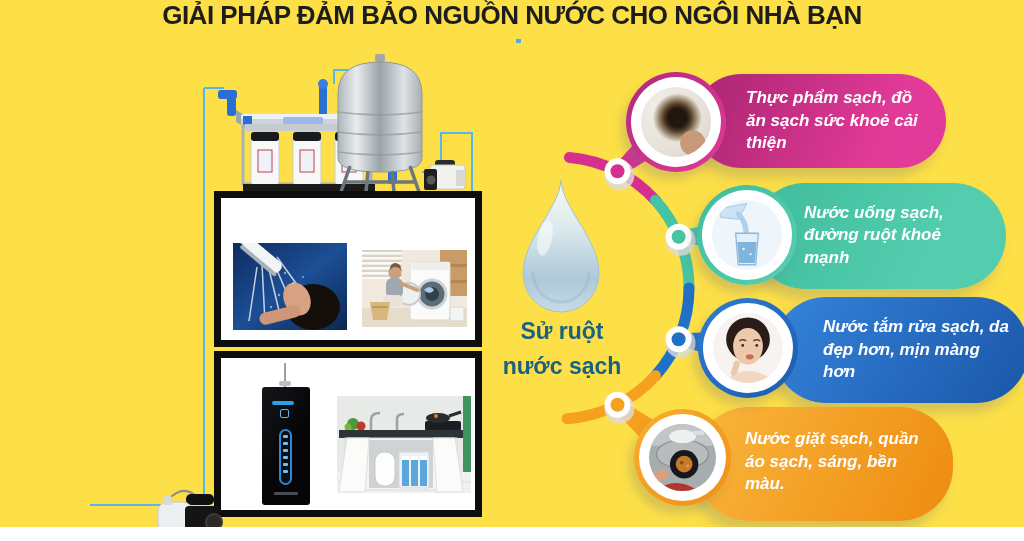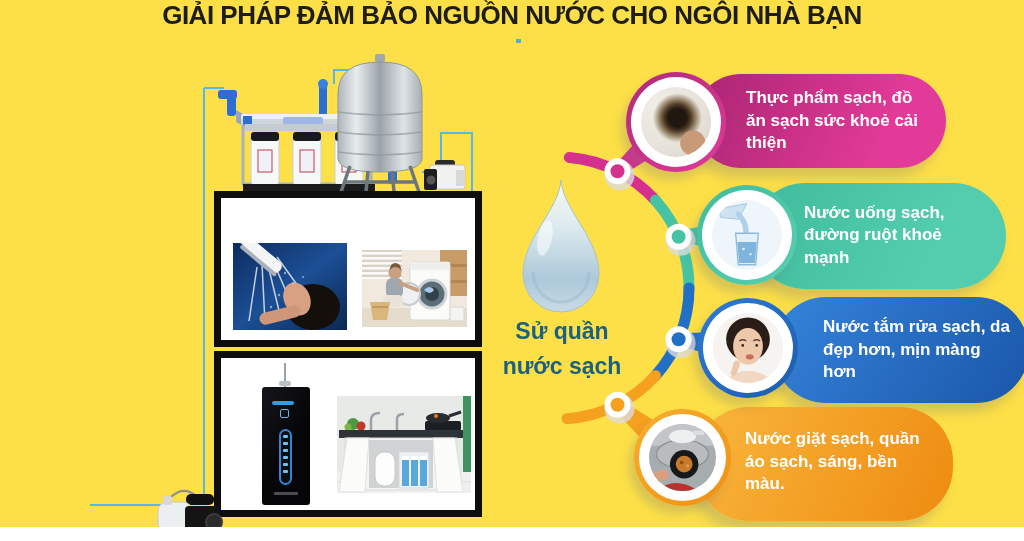--- a/index.html
+++ b/index.html
@@ -35,21 +35,21 @@
                   color:#fff; font-size:18px; display:flex; align-items:center; justify-content:center; }
 
   
   .center-label { position:absolute; left:488px; top:314px; width:148px; text-align:center;
                   font-size:23px; font-weight:bold; color:#1a6182; line-height:1.5; }
 
   
   .pill { position:absolute; display:flex; align-items:center; color:#fff; font-weight:bold;
           font-size:17px; line-height:1.32; border-radius:54px;
           box-shadow:-6px 9px 12px rgba(110,110,125,.28); }
-  .pill p { width:100%; }
+  .pill p { width:100%;font-style:italic; }
   .pill-pink   { left:694px; top:74px;  width:252px; height:94px;  padding:8px 18px 8px 52px;
                  background:linear-gradient(115deg,#a92570,#e23a98 75%); }
   .pill-teal   { left:752px; top:183px; width:254px; height:106px; padding:7px 20px 8px 52px;
                  background:linear-gradient(115deg,#3fbc9d,#53cdae 70%); }
   .pill-blue   { left:773px; top:297px; width:256px; height:106px; padding:8px 18px 8px 50px;
                  background:linear-gradient(125deg,#3584dc,#1a56a8); }
   .pill-orange { left:695px; top:407px; width:258px; height:114px; padding:8px 18px 12px 50px;
                  background:linear-gradient(115deg,#f9b63c,#ee8b10); }
 
   .badge { position:absolute; border-radius:50%; box-shadow:-5px 8px 10px rgba(110,110,125,.25); }
@@ -302,21 +302,21 @@
           <stop offset=".35" stop-color="#dcecf7"></stop>
         <stop offset=".75" stop-color="#a9c8e2"></stop>
           <stop offset="1" stop-color="#c6dcee"></stop>
       </linearGradient>
     </defs>
     <path d="M50,4 C52,34 88,62 88,98 A38,38 0 0 1 12,98 C12,62 48,34 50,4 Z" fill="url(#dropG)" stroke="#9fc0d8" stroke-width="1" opacity=".95"></path>
     <path d="M22,96 A28,30 0 0 0 78,96" fill="none" stroke="#8fb0c8" stroke-width="3" opacity=".35"></path>
     <ellipse cx="34" cy="62" rx="7" ry="18" fill="#ffffff" opacity=".55" transform="rotate(12 34 62)"></ellipse>
   </svg>
 
-  <div class="center-label">Sử quần nước sạch</div>
+  <div class="center-label">Sử ruột nước sạch</div>
 
   <svg class="abs" style="left:0;top:0" width="1024" height="541" viewBox="0 0 1024 541">
     <g fill="none" stroke-width="11" stroke-linecap="round">
       <path stroke="#d6308e" d="M569.4,157.5 A131,131 0 0 1 655.4,200.3"></path>
       <path stroke="#45c3a3" d="M655.4,200.3 A131,131 0 0 1 689,288"></path>
       <path stroke="#2270c6" d="M689,288 A131,131 0 0 1 655.4,375.7"></path>
       <path stroke="#f5a01e" d="M655.4,375.7 A131,131 0 0 1 567.1,418.7"></path>
     </g>
     <polygon fill="#d6308e" points="665,109 687,135 621.4,175.9 613.6,166.7"></polygon>
     <polygon fill="#45c3a3" points="746.6,218 747.4,252 678.8,242.8 678.4,230.8"></polygon>

